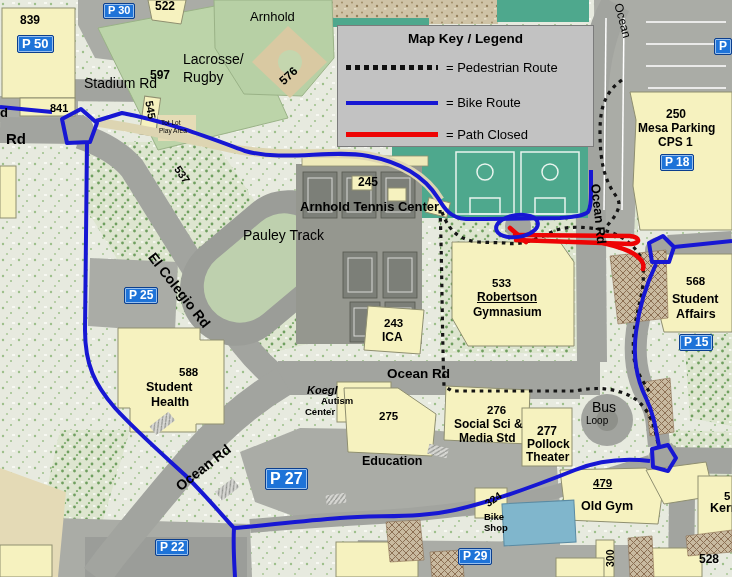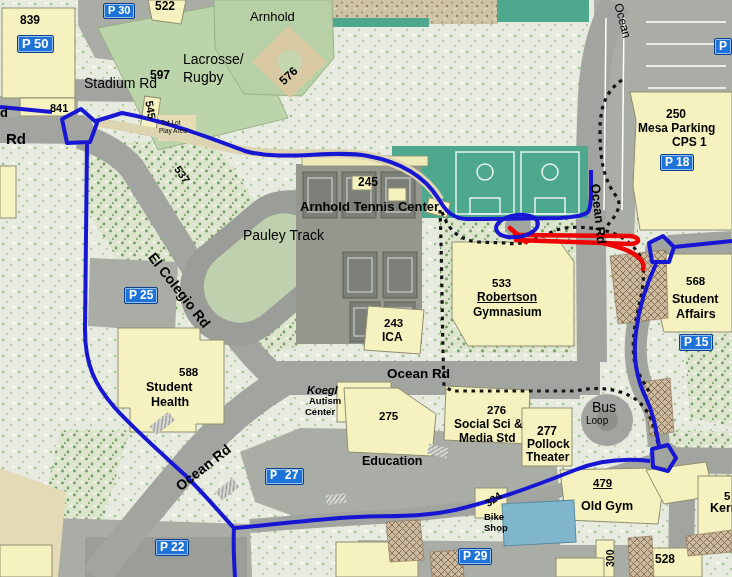--- a/index.html
+++ b/index.html
@@ -243,26 +243,41 @@
     <path d="M87,143 L85,330 C85,365 95,385 115,408 C135,430 160,452 185,475 C205,495 222,515 234,528"></path>
     <path d="M234,528 C233,545 234,560 235,577"></path>
     <path d="M234,528 C260,526 300,521 340,518 C380,515 420,518 455,510 C490,502 540,484 575,470 C600,460 625,458 650,461"></path>
     <polygon points="652,449 668,445 676,458 668,471 653,467"></polygon>
     <path d="M659,446 C656,430 654,415 646,398 C636,378 633,355 636,332 C639,308 646,285 656,264"></path>
     <polygon points="649,243 663,236 674,247 669,262 652,262"></polygon>
     <path d="M674,247 L732,241"></path>
   </g>
 </svg>
 
+<div id="legend">
+  <div class="title b">Map Key / Legend</div>
+  <div class="lrow">
+    <div class="lsample ls-ped"></div>
+    <span>= Pedestrian Route</span>
+  </div>
+  <div class="lrow" style="margin-top:20px;">
+    <div class="lsample ls-bike"></div>
+    <span>= Bike Route</span>
+  </div>
+  <div class="lrow" style="margin-top:17px;">
+    <div class="lsample ls-closed"></div>
+    <span>= Path Closed</span>
+  </div>
+</div>
 
 <div class="badge" style="left:17px;top:35px;font-size:13px;">P 50</div>
 <div class="badge" style="left:103px;top:3px;font-size:11px;">P 30</div>
 <div class="badge" style="left:660px;top:154px;font-size:12px;">P 18</div>
 <div class="badge" style="left:124px;top:287px;font-size:12px;">P 25</div>
-<div class="badge" style="left:265px;top:468px;font-size:12px;font-family:Liberation Mono, monospace;">P 27</div>
+<div class="badge" style="left:265px;top:468px;font-size:16px;">P 27</div>
 <div class="badge" style="left:155px;top:539px;font-size:12px;">P 22</div>
 <div class="badge" style="left:458px;top:548px;font-size:12px;">P 29</div>
 <div class="badge" style="left:679px;top:334px;font-size:12px;">P 15</div>
 <div class="badge" style="left:714px;top:38px;font-size:12px;">P</div>
 
 <div class="lbl b" style="left:20px;top:14px;font-size:12px;">839</div>
 <div class="lbl b" style="left:155px;top:0px;font-size:12px;">522</div>
 <div class="lbl" style="left:250px;top:10px;font-size:13px;">Arnhold</div>
 <div class="lbl" style="left:183px;top:52px;font-size:14px;">Lacrosse/</div>
 <div class="lbl" style="left:183px;top:70px;font-size:14px;">Rugby</div>
@@ -272,55 +287,55 @@
 <div class="lbl b" style="left:154px;top:100px;font-size:11px;transform:rotate(80deg);">545</div>
 <div class="lbl" style="left:161px;top:120px;font-size:6.5px;">Tot Lot</div>
 <div class="lbl" style="left:159px;top:128px;font-size:6.5px;">Play Area</div>
 <div class="lbl b" style="left:0px;top:106px;font-size:13px;">d</div>
 <div class="lbl b" style="left:6px;top:131px;font-size:15px;">Rd</div>
 <div class="lbl b" style="left:277px;top:78px;font-size:12px;transform:rotate(-42deg);">576</div>
 <div class="lbl b" style="left:181px;top:164px;font-size:11px;transform:rotate(55deg);">537</div>
 <div class="lbl" style="left:624px;top:2px;font-size:12px;transform:rotate(75deg);">Ocean</div>
 <div class="lbl b" style="left:666px;top:108px;font-size:12px;">250</div>
 <div class="lbl b" style="left:638px;top:122px;font-size:12px;">Mesa Parking</div>
-<div class="lbl b" style="left:658px;top:136px;font-size:12px;margin-left:14px;">CPS 1</div>
+<div class="lbl b" style="left:658px;top:136px;font-size:12px;">CPS 1</div>
 <div class="lbl b" style="left:358px;top:176px;font-size:12px;">245</div>
 <div class="lbl b" style="left:300px;top:200px;font-size:13px;">Arnhold Tennis Center</div>
 <div class="lbl" style="left:243px;top:228px;font-size:14px;">Pauley Track</div>
 <div class="lbl b" style="left:157px;top:250px;font-size:14px;transform:rotate(52deg);">El Colegio Rd</div>
 <div class="lbl b" style="left:159px;top:366px;font-size:11.5px;margin-left:20px;">588</div>
 <div class="lbl b" style="left:146px;top:381px;font-size:12.5px;">Student</div>
 <div class="lbl b" style="left:151px;top:396px;font-size:12.5px;">Health</div>
 <div class="lbl b" style="left:384px;top:317px;font-size:11.5px;">243</div>
 <div class="lbl b" style="left:382px;top:331px;font-size:12px;">ICA</div>
 <div class="lbl b" style="left:492px;top:277px;font-size:11.5px;">533</div>
 <div class="lbl b" style="left:477px;top:291px;font-size:12px;text-decoration:underline;">Robertson</div>
 <div class="lbl b" style="left:473px;top:306px;font-size:12px;">Gymnasium</div>
 <div class="lbl b" style="left:602px;top:183px;font-size:13px;transform:rotate(84deg);">Ocean Rd</div>
 <div class="lbl b" style="left:387px;top:367px;font-size:13.5px;">Ocean Rd</div>
 <div class="lbl b" style="left:173px;top:482px;font-size:14px;transform:rotate(-38deg);">Ocean Rd</div>
 <div class="lbl b" style="left:686px;top:275px;font-size:11.5px;">568</div>
 <div class="lbl b" style="left:672px;top:293px;font-size:12.5px;">Student</div>
 <div class="lbl b" style="left:676px;top:308px;font-size:12.5px;">Affairs</div>
 <div class="lbl b" style="left:307px;top:385px;font-size:11px;font-style:italic;">Koegl</div>
-<div class="lbl b" style="left:309px;top:396px;font-size:9.5px;">Autism</div>
+<div class="lbl b" style="left:321px;top:396px;font-size:9.5px;">Autism</div>
 <div class="lbl b" style="left:305px;top:407px;font-size:9.5px;">Center</div>
 <div class="lbl b" style="left:379px;top:410px;font-size:11.5px;">275</div>
 <div class="lbl b" style="left:362px;top:427px;font-size:12.5px;margin-top:28px;">Education</div>
 <div class="lbl b" style="left:487px;top:404px;font-size:11.5px;">276</div>
 <div class="lbl b" style="left:454px;top:418px;font-size:12px;">Social Sci &amp;</div>
 <div class="lbl b" style="left:459px;top:432px;font-size:12px;">Media Std</div>
 <div class="lbl b" style="left:537px;top:425px;font-size:12px;">277</div>
 <div class="lbl b" style="left:527px;top:438px;font-size:12px;">Pollock</div>
 <div class="lbl b" style="left:526px;top:451px;font-size:12px;">Theater</div>
 <div class="lbl" style="left:592px;top:400px;font-size:14px;">Bus</div>
 <div class="lbl" style="left:570px;top:416px;font-size:10px;margin-left:16px;">Loop</div>
 <div class="lbl b" style="left:593px;top:477px;font-size:11.5px;text-decoration:underline;">479</div>
 <div class="lbl b" style="left:581px;top:500px;font-size:12.5px;">Old Gym</div>
 <div class="lbl b" style="left:483px;top:500px;font-size:10.5px;transform:rotate(-35deg);">324</div>
 <div class="lbl b" style="left:484px;top:512px;font-size:9.5px;">Bike</div>
 <div class="lbl b" style="left:484px;top:523px;font-size:9.5px;">Shop</div>
 <div class="lbl b" style="left:605px;top:567px;font-size:10.5px;transform:rotate(-90deg);">300</div>
-<div class="lbl b" style="left:655px;top:553px;font-size:12px;">528</div>
+<div class="lbl b" style="left:655px;top:553px;font-size:12px;padding-left:44px;">528</div>
 <div class="lbl b" style="left:724px;top:490px;font-size:11.5px;">5</div>
 <div class="lbl b" style="left:710px;top:502px;font-size:12.5px;">Kerr</div>
 
 </div>
 
 </body></html>

